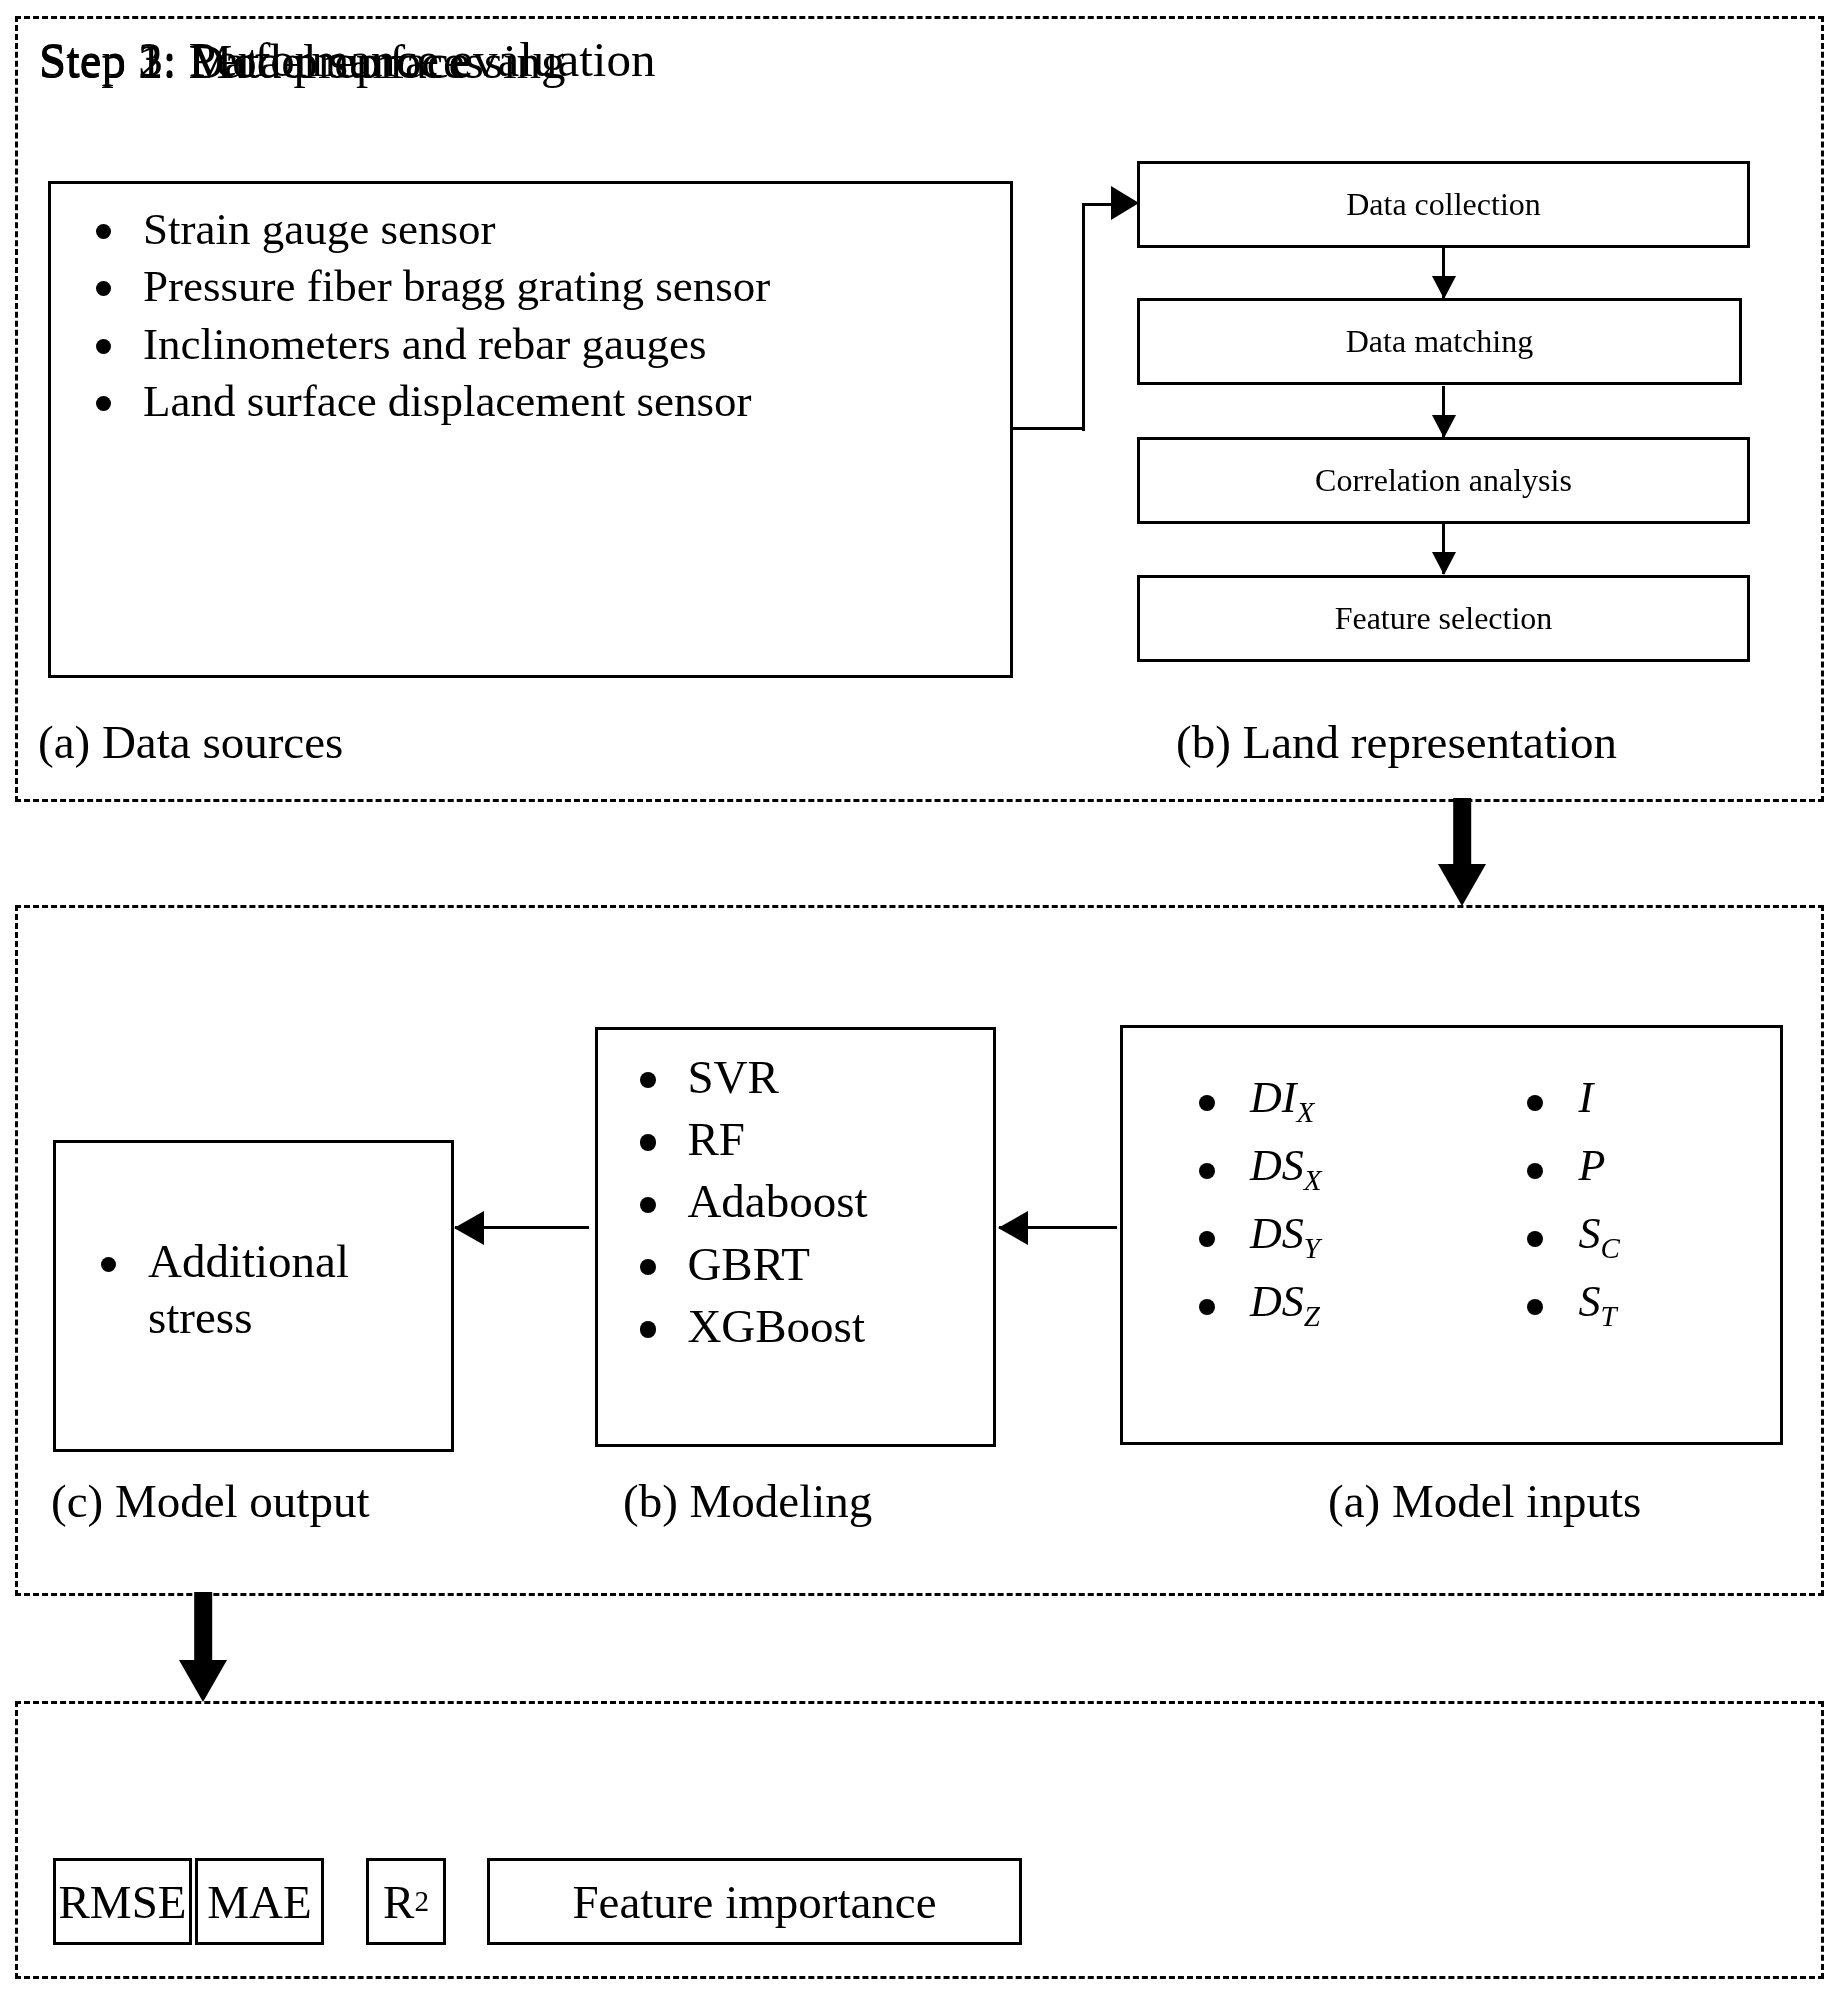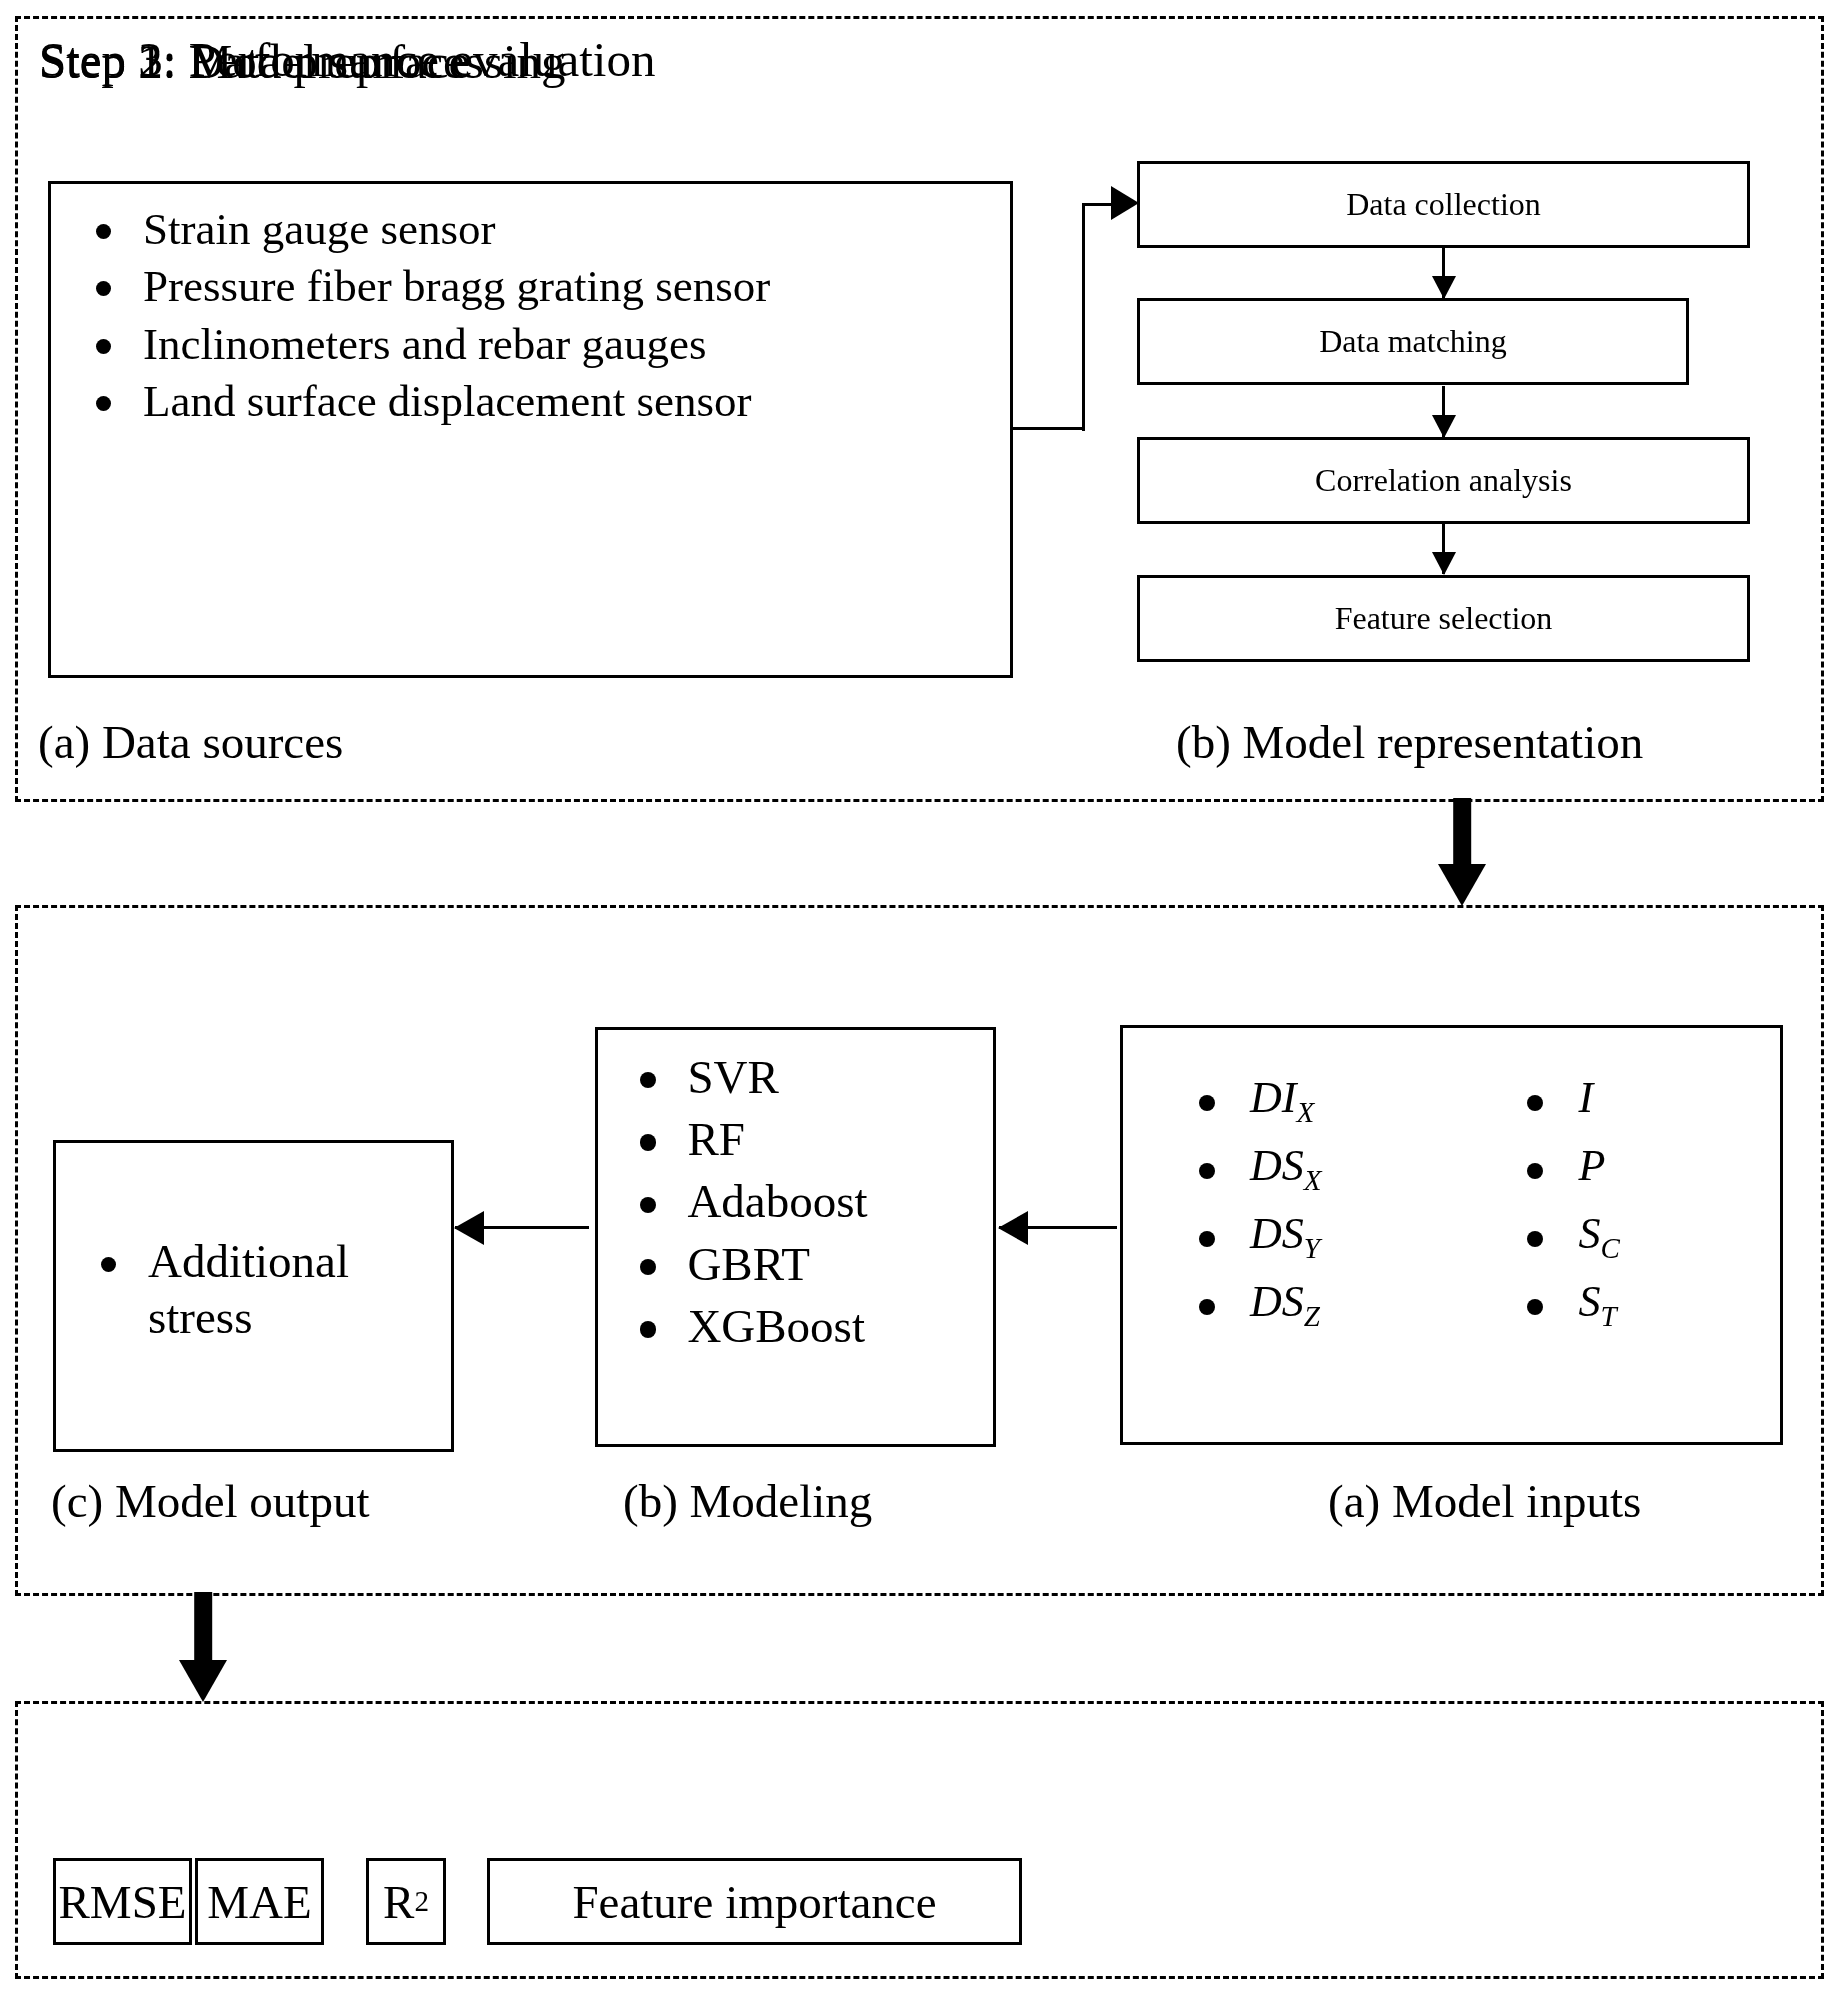--- a/index.html
+++ b/index.html
@@ -81,21 +81,21 @@
     border: 3.4px solid #000000;
     box-sizing: border-box;
     background: #ffffff;
     display: flex;
     align-items: center;
     justify-content: center;
     font-size: 32px;
     white-space: nowrap;
   }
   #pipe-0 { left: 1137px; top: 161px; width: 613px; height: 87px; }
-  #pipe-1 { left: 1137px; top: 298px; width: 552px; height: 87px; }
+  #pipe-1 { left: 1137px; top: 298px; width: 605px; height: 87px; }
   #pipe-2 { left: 1137px; top: 437px; width: 613px; height: 87px; }
   #pipe-3 { left: 1137px; top: 575px; width: 613px; height: 87px; }
 
   
   .v-arrow {
     position: absolute;
     width: 3.4px;
     background: #000000;
   }
   .v-arrow::after {
@@ -262,21 +262,21 @@
 
   <div class="pipe-box" id="pipe-1">Data matching</div>
   <div class="v-arrow" id="varr-1"></div>
 
   <div class="pipe-box" id="pipe-2">Correlation analysis</div>
   <div class="v-arrow" id="varr-2"></div>
 
   <div class="pipe-box" id="pipe-3">Feature selection</div>
 
   <div class="caption" id="cap-1a">(a) Data sources</div>
-  <div class="caption" id="cap-1b">(b) Model representation</div>
+  <div class="caption" id="cap-1b">(b) Land representation</div>
 
   <div class="block-arrow" id="ba-1">
     <div class="shaft"></div>
       <div class="head"></div>
   </div>
 
   <div class="step-box" id="step2"></div>
   <div class="step-title" id="step2-title">Step 2: Model surface</div>
 
   <div class="solid-box" id="output-box">

